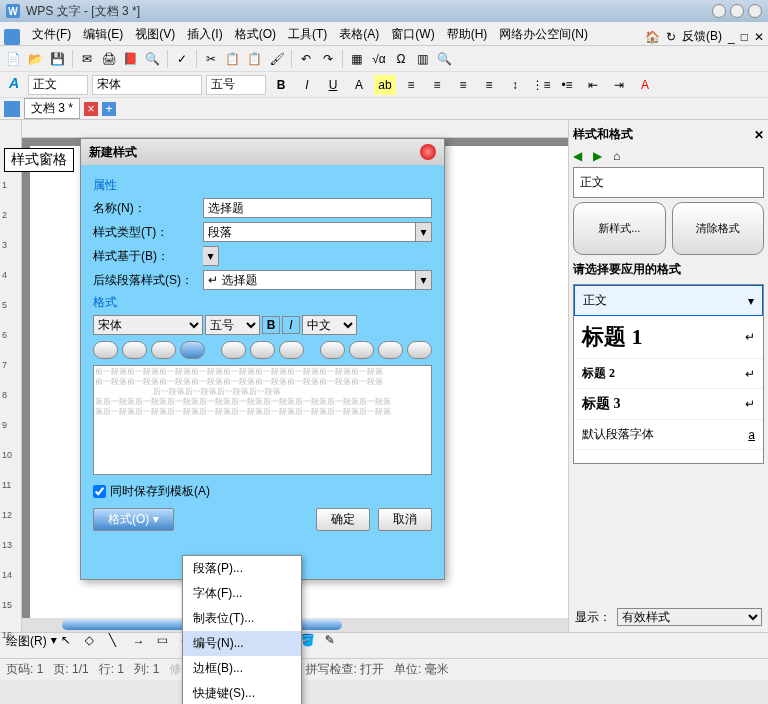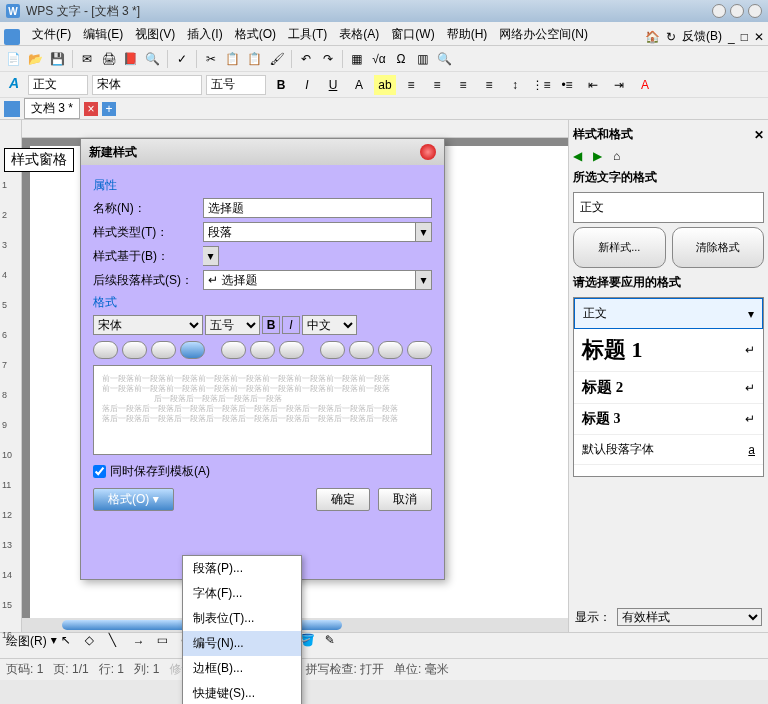--- a/index.html
+++ b/index.html
@@ -26,57 +26,57 @@
 .tabbar .tab { background: #fff; border: 1px solid #aaa; padding: 1px 6px; margin-right: 4px; }
 .tabbar .tab-close { width: 14px; height: 14px; background: #d44; color: #fff; display: flex; align-items: center; justify-content: center; margin-right: 4px; }
 .tabbar .tab-add { width: 14px; height: 14px; background: #4a90d8; color: #fff; display: flex; align-items: center; justify-content: center; }
 .main-area { display: flex; height: 512px; position: relative; }
 .left-ruler { width: 22px; background: #f0f0f0; border-right: 1px solid #ccc; position: relative; }
 .left-ruler .nums { position: absolute; left: 2px; top: 50px; font-size: 9px; color: #555; line-height: 30px;}
 .doc-area { flex: 1; background: #888; position: relative; }
 .top-ruler { height: 18px; background: #f0f0f0; border-bottom: 1px solid #ccc; }
 .page { background: #fff; margin: 8px; height: calc(100% - 30px); }
 .style-label { position: absolute; left: 4px; top: 148px; background: #fff; border: 1px solid #000; padding: 2px 6px; z-index: 5; font-size: 14px; }
-.dialog { position: absolute; left: 80px; top: 138px; width: 365px; height: 442px; background: #c4b5fd; border: 1px solid #888; box-shadow: 3px 3px 8px rgba(0,0,0,0.3); z-index: 10; }
+.dialog { position: absolute; left: 80px; top: 138px; width: 365px; height: 442px; background: #7dd3fc; border: 1px solid #888; box-shadow: 3px 3px 8px rgba(0,0,0,0.3); z-index: 10; }
 .dialog-title { height: 26px; background: linear-gradient(#e8e8e8, #d0d0d0); display: flex; align-items: center; padding: 0 8px; font-weight: bold; }
 .dialog-title .close { margin-left: auto; width: 16px; height: 16px; background: radial-gradient(#f88, #c00); border-radius: 8px; }
 .dialog-body { padding: 8px 12px; }
 .section-label { color: #06c; margin: 4px 0; }
 .form-row { display: flex; align-items: center; margin: 4px 0; }
 .form-row label { width: 110px; }
 .form-row input, .form-row select { flex: 1; border: 1px solid #888; height: 20px; padding: 0 4px; background: #fff; }
 .form-row .dd { width: 16px; height: 20px; border: 1px solid #888; border-left: none; background: #e0e0e0; text-align: center; line-height: 18px; }
 .fmt-toolbar { display: flex; gap: 2px; margin: 4px 0; align-items: center; }
 .fmt-toolbar select { border: 1px solid #888; height: 20px; }
 .fmt-toolbar .bi { border: 1px solid #888; width: 18px; height: 18px; text-align: center; line-height: 16px; }
 .pill-row { display: flex; gap: 4px; margin: 6px 0; }
 .pill { width: 26px; height: 18px; border: 1px solid #888; border-radius: 9px; background: linear-gradient(#fff, #ccc); }
 .pill.blue { background: linear-gradient(#bdf, #48c); }
-.preview { border: 1px solid #888; background: #fff; height: 90px; padding: 8px; font-size: 8px; color: #bbb; line-height: 10px; overflow: hidden; font-family: Liberation Serif, serif; }
+.preview { border: 1px solid #888; background: #fff; height: 110px; padding: 1px; font-size: 8px; color: #bbb; line-height: 10px; overflow: hidden; }
 .dialog-checkbox { margin: 8px 0; display: flex; align-items: center; gap: 4px; }
 .dialog-buttons { display: flex; justify-content: space-between; align-items: center; margin-top: 8px; }
 .btn-pill { border: 1px solid #888; border-radius: 2px; padding: 2px 14px; background: linear-gradient(#fff, #ddd); cursor: pointer; }
 .btn-pill.blue { background: linear-gradient(#bdf, #48c); color: #fff; }
 .dropdown-menu { position: absolute; left: 182px; top: 555px; width: 120px; background: #fff; border: 1px solid #888; box-shadow: 2px 2px 6px rgba(0,0,0,0.3); z-index: 20; }
 .dropdown-menu .mi { padding: 4px 10px; cursor: pointer; }
 .dropdown-menu .mi.hover { background: #d0e0f8; }
 .side-panel { width: 200px; background: #f0f0f0; border-left: 1px solid #ccc; padding: 4px; position: absolute; right: 0; top: 120px; height: 512px; }
 .side-panel .sp-title { display: flex; align-items: center; font-weight: bold; padding: 2px 0; }
 .side-panel .sp-title .x { margin-left: auto; }
 .side-panel .sp-nav { display: flex; gap: 6px; margin: 4px 0; }
 .side-panel .sp-nav span { width: 14px; height: 14px; }
 .side-panel .sp-section { margin: 6px 0; font-weight: bold; }
 .side-panel .sp-box { border: 1px solid #888; background: #fff; padding: 6px; margin: 4px 0; }
 .side-panel .sp-btns { display: flex; gap: 6px; margin: 4px 0; }
-.side-panel .sp-btn { flex: 1; border: 1px solid #888; border-radius: 10px; text-align: center; padding: 12px; background: linear-gradient(#fff,#ddd); cursor: pointer; font-size: 11px; }
+.side-panel .sp-btn { flex: 1; border: 1px solid #888; border-radius: 10px; text-align: center; padding: 18px; background: linear-gradient(#fff,#ddd); cursor: pointer; font-size: 11px; }
 .side-panel .style-list { border: 1px solid #888; background: #fff; height: 180px; }
 .side-panel .style-item { padding: 6px 8px; border-bottom: 1px solid #eee; display: flex; justify-content: space-between; align-items: center; }
 .side-panel .style-item.sel { border: 1px solid #06c; background: #eaf4ff; }
 .side-panel .h1 { font-size: 22px; font-weight: bold; font-family: SimSun; }
-.side-panel .h2 { font-size: 15px; font-weight: bold; font-family: SimSun; }
+.side-panel .h2 { font-size: 12px; font-weight: bold; font-family: SimSun; }
 .side-panel .h3 { font-size: 14px; font-weight: bold; font-family: SimSun; }
 .side-panel .sp-footer { position: absolute; bottom: 6px; left: 6px; right: 6px; display: flex; align-items: center; gap: 6px; }
 .side-panel .sp-footer select { flex: 1; border: 1px solid #888; }
 .bottom-toolbar { height: 26px; background: #f0f0f0; display: flex; align-items: flex-start; padding: 0 6px; gap: 4px; border-top: 1px solid #ccc; }
 .bottom-toolbar .bt-btn { width: 20px; height: 20px; }
 .statusbar { height: 22px; background: #f0f0f0; display: flex; align-items: center; padding: 0 6px; gap: 10px; border-top: 1px solid #ccc; font-size: 11px; color: #555; }
 .statusbar .dim { color: #bbb; }
 .scroll-h { position: absolute; bottom: 0; left: 22px; right: 200px; height: 14px; background: #e0e0e0; }
 .scroll-h .thumb { position: absolute; left: 40px; width: 280px; height: 10px; top: 2px; background: linear-gradient(#bdf,#48c); border-radius: 5px; }
 </style>
@@ -274,21 +274,20 @@
 <div class="side-panel">
   <div class="sp-title">
     <span>样式和格式</span>
     <span class="x">✕</span>
   </div>
   <div class="sp-nav">
     <span style="color:green">◀</span>
     <span style="color:green">▶</span>
     <span>⌂</span>
   </div>
-  <div class="sp-section">所选文字的格式</div>
   <div class="sp-box">正文</div>
   <div class="sp-btns">
     <div class="sp-btn">新样式...</div>
     <div class="sp-btn">清除格式</div>
   </div>
   <div class="sp-section">请选择要应用的格式</div>
   <div class="style-list">
     <div class="style-item sel">
         <span>正文</span>
         <span>▾</span>

